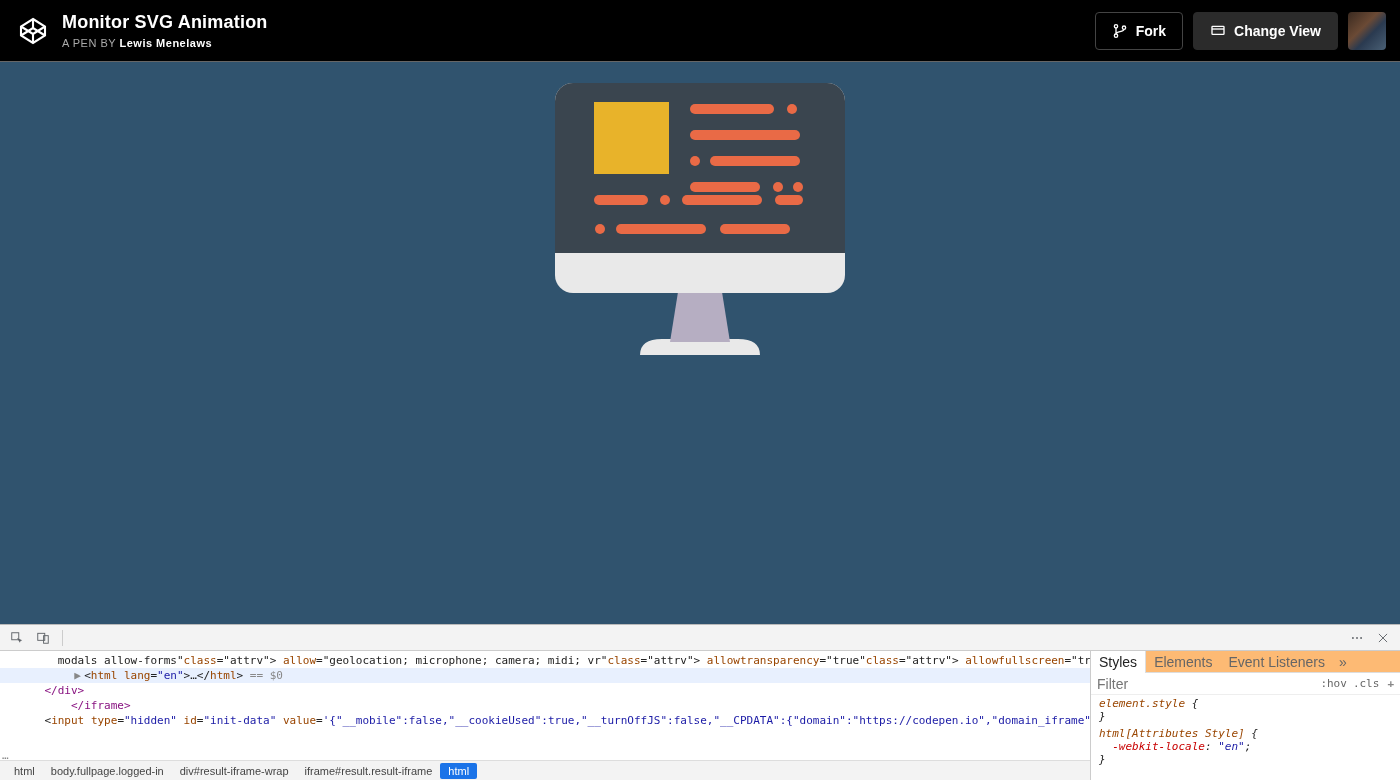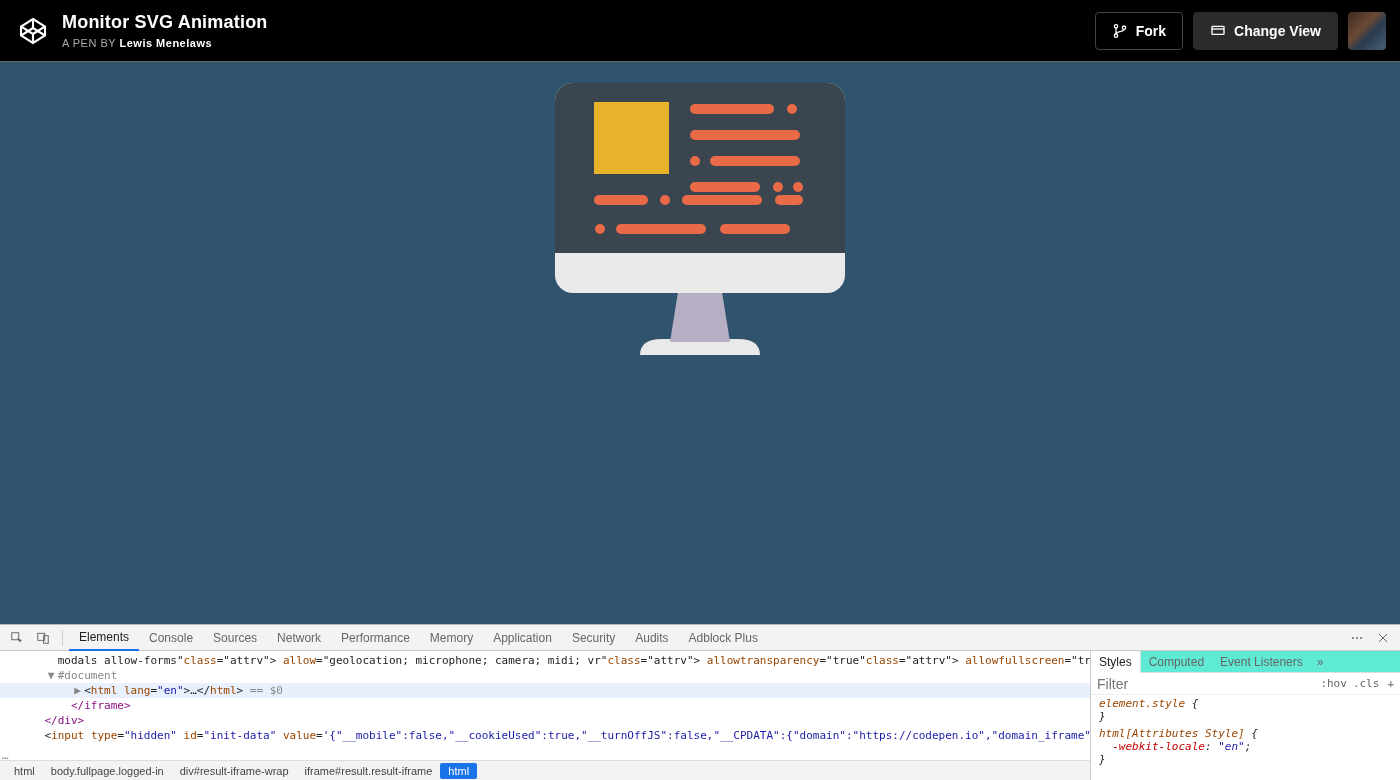--- a/index.html
+++ b/index.html
@@ -32,21 +32,21 @@
   .dt-tabs .flex { flex:1; }
   .dt-body { flex:1; display:flex; min-height:0; }
   .dom-panel { flex:1; overflow:hidden; font-family: Menlo, Consolas, monospace; font-size:11px; color:#222; padding:2px 0 0 0; position:relative; }
   .dom-panel .line { white-space:nowrap; padding:0 8px; line-height:15px; }
   .dom-panel .sel { background:#e8f0fe; }
   .dom-panel .attrv { color:#1a1aa6; }
   .dom-panel .attrn { color:#994500; }
   .dom-panel .tri { color:#888; display:inline-block; width:10px;}
   .dom-panel .eq0 { color:#888; }
   .styles-panel { width:310px; border-left:1px solid #ccc; display:flex; flex-direction:column; font-family: Menlo, Consolas, monospace; font-size:11px;}
-  .styles-tabs { height:22px; display:flex; align-items:center; border-bottom:1px solid #ddd; background:#5eead4; font-family:-apple-system, Arial, sans-serif; font-size:12px;}
+  .styles-tabs { height:22px; display:flex; align-items:center; border-bottom:1px solid #ddd; background:#fdba74; font-family:-apple-system, Arial, sans-serif; font-size:14px;}
   .styles-tab { padding:0 8px; height:22px; display:flex; align-items:center; color:#666; cursor:pointer;}
   .styles-tab.active { background:#fff; border-right:1px solid #ddd; color:#222;}
   .styles-more { padding:0 6px; color:#666;}
   .styles-filter { height:22px; display:flex; align-items:center; border-bottom:1px solid #eee; padding:0 6px; color:#888;}
   .styles-filter .flex{flex:1}
   .styles-filter span.tag{ margin-left:6px; font-size:11px; color:#666;}
   .styles-filter .plus{ margin-left:8px; font-weight:bold;}
   .styles-rules { padding:2px 8px; color:#222;font-style:italic; }
   .styles-rules .sel { color:#994500;}
   .styles-rules .prop { color:#c80000;}
@@ -138,72 +138,59 @@
           <path d="M12 12 l9 4 -3 1 -1 3 Z" fill="#5f6368" stroke="none"></path>
         </svg>
       </div>
     <div class="dt-icon">
         <svg viewBox="0 0 24 24">
           <rect x="3" y="4" width="12" height="12"></rect>
           <rect x="13" y="8" width="8" height="13"></rect>
         </svg>
       </div>
     <div class="dt-sep"></div>
-    <div id="devtools-tab-row" style="display:flex;">
-        <div class="dt-tab active">Elements</div>
-        <div class="dt-tab">Console</div>
-        <div class="dt-tab">Sources</div>
-        <div class="dt-tab">Network</div>
-        <div class="dt-tab">Performance</div>
-        <div class="dt-tab">Memory</div>
-        <div class="dt-tab">Application</div>
-        <div class="dt-tab">Security</div>
-        <div class="dt-tab">Audits</div>
-        <div class="dt-tab">Adblock Plus</div>
-      </div>
     <div class="flex"></div>
     <div class="dt-icon">
         <svg viewBox="0 0 24 24">
           <circle cx="5" cy="12" r="1.6" fill="#5f6368" stroke="none"></circle>
           <circle cx="12" cy="12" r="1.6" fill="#5f6368" stroke="none"></circle>
           <circle cx="19" cy="12" r="1.6" fill="#5f6368" stroke="none"></circle>
         </svg>
       </div>
     <div class="dt-icon">
         <svg viewBox="0 0 24 24">
           <line x1="5" y1="5" x2="19" y2="19"></line>
           <line x1="19" y1="5" x2="5" y2="19"></line>
         </svg>
       </div>
   </div>
 
   <div class="dt-body">
     <div class="dom-panel">
       <div id="dom-lines">
           <div class="line">&nbsp;&nbsp;&nbsp;&nbsp;&nbsp;&nbsp;<span class="tri"></span>modals allow-forms"<span <span="" class="attrn">class</span>="attrv"&gt; <span class="attrn">allow</span>="geolocation; microphone; camera; midi; vr"<span <span="" class="attrn">class</span>="attrv"&gt; <span class="attrn">allowtransparency</span>="true"<span <span="" class="attrn">class</span>="attrv"&gt; <span class="attrn">allowfullscreen</span>="true"="attrv"&gt; ="result-iframe"&gt;</div>
-          <div class="line">&nbsp;&nbsp;&nbsp;&nbsp;&nbsp;&nbsp;<span class="tri">▼</span><span style="color:#888">#document</span></div>
           <div class="line sel">&nbsp;&nbsp;&nbsp;&nbsp;&nbsp;&nbsp;&nbsp;&nbsp;&nbsp;&nbsp;<span class="tri">▶</span>&lt;<span class="attrn">html</span> <span class="attrn">lang</span>=<span class="attrv">"en"</span>&gt;…&lt;/<span class="attrn">html</span>&gt; <span class="eq0">== $0</span></div>
+          <div class="line">&nbsp;&nbsp;&nbsp;&nbsp;<span class="tri"></span><span style="color:#881280">&lt;/div&gt;</span></div>
           <div class="line">&nbsp;&nbsp;&nbsp;&nbsp;&nbsp;&nbsp;&nbsp;&nbsp;<span class="tri"></span><span style="color:#881280">&lt;/iframe&gt;</span></div>
-          <div class="line">&nbsp;&nbsp;&nbsp;&nbsp;<span class="tri"></span><span style="color:#881280">&lt;/div&gt;</span></div>
           <div class="line">&nbsp;&nbsp;&nbsp;&nbsp;<span class="tri"></span>&lt;<span class="attrn">input</span> <span class="attrn">type</span>=<span class="attrv">"hidden"</span> <span class="attrn">id</span>=<span class="attrv">"init-data"</span> <span class="attrn">value</span>=<span class="attrv">'{"__mobile":false,"__cookieUsed":true,"__turnOffJS":false,"__CPDATA":{"domain":"https://codepen.io","domain_iframe":</span></div>
         </div>
       <div class="left-gutter">…</div>
       <div class="breadcrumb" id="dt-breadcrumb" style="position:absolute;bottom:0;left:0;right:0;">
           <span class="crumb">html</span>
           <span class="crumb">body.fullpage.logged-in</span>
           <span class="crumb">div#result-iframe-wrap</span>
           <span class="crumb">iframe#result.result-iframe</span>
           <span class="crumb active">html</span>
         </div>
     </div>
 
     <div class="styles-panel">
       <div class="styles-tabs">
         <div class="styles-tab active">Styles</div>
-        <div class="styles-tab">Computed</div>
+        <div class="styles-tab">Elements</div>
         <div class="styles-tab">Event Listeners</div>
         <div class="styles-more">»</div>
       </div>
       <div class="styles-filter">
         <input style="border: none; outline: none; background: transparent; font-size: 14px; width: 60px; color: rgb(136, 136, 136);" placeholder="Filter">
         <div class="flex"></div>
         <span class="tag">:hov</span>
         <span class="tag">.cls</span>
         <span class="plus">+</span>
       </div>

